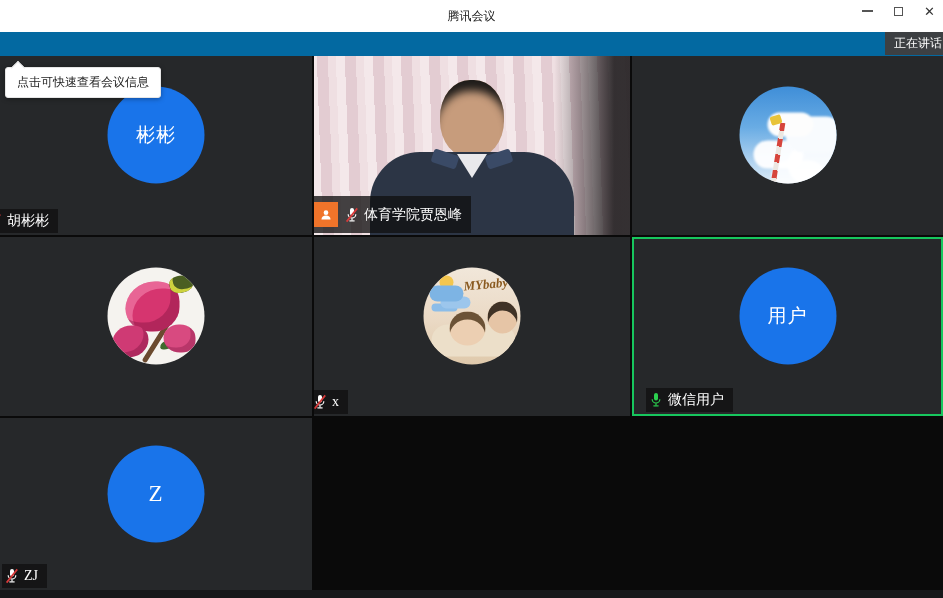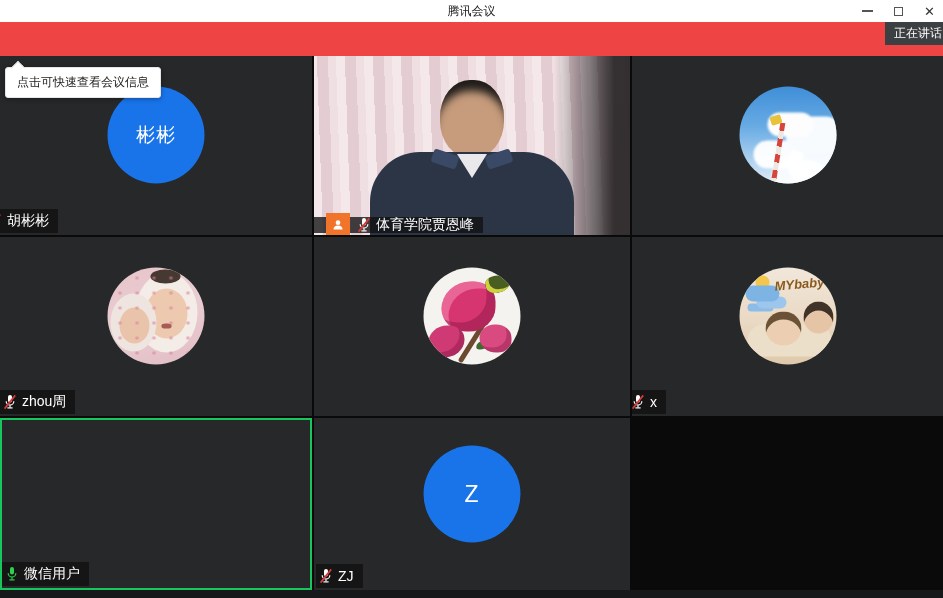--- a/index.html
+++ b/index.html
@@ -5,34 +5,34 @@
   * { box-sizing: border-box; margin: 0; padding: 0; }
   html, body { width: 943px; height: 598px; overflow: hidden; }
   body {
     font-family: "Liberation Sans", "DejaVu Sans", sans-serif;
     background: #000;
     position: relative;
   }
 
   
   .titlebar {
-    height: 22px; background: #ffffff; position: relative;
+    height: 32px; background: #ffffff; position: relative;
     display: flex; align-items: center; justify-content: center;
   }
   .titlebar-title { font-size: 12px; color: #1a1a1a; }
   .win-controls {
     position: absolute; right: 8px; top: 0; height: 22px;
     display: flex; align-items: center; gap: 21px;
   }
   .wc-min { width: 11px; height: 2px; background: #555; display: inline-block; }
   .wc-max { width: 9px; height: 9px; border: 1.5px solid #555; display: inline-block; }
   .wc-close { color: #333; font-size: 13px; line-height: 13px; }
 
   
-  .toolbar-strip { height: 34px; background: #ef4444; position: relative; }
+  .toolbar-strip { height: 34px; background: #0369a1; position: relative; }
   .speaking-badge {
     position: absolute; top: 0; right: 0; height: 23px;
     background: #3d4043; color: #fff; font-size: 12px;
     line-height: 23px; padding: 0 1px 0 9px; white-space: nowrap;
   }
 
   
   .tooltip {
     position: absolute; top: 67px; left: 5px; z-index: 9;
     background: #fff; color: #222; font-size: 12px;
@@ -44,21 +44,21 @@
     width: 9px; height: 9px; background: #fff; transform: rotate(45deg);
     border-left: 1px solid #e6e6e6; border-top: 1px solid #e6e6e6;
   }
 
   
   .grid {
     position: absolute; top: 56px; left: 0; width: 943px; height: 534px;
     display: grid; grid-template-columns: 312px 316px 311px;
     grid-template-rows: 179px 179px 172px; gap: 2px; background: #0a0a0a;
   }
-  .tile { position: relative; background: #26282a; overflow: hidden; }
+  .tile { position: relative; background: #26282a; overflow: hidden; font-family: Liberation Serif, serif; }
   .tile.speaking { box-shadow: inset 0 0 0 2px #17c75e; }
 
   
   .avatar-circle {
     position: absolute; left: 50%; top: 44%; transform: translate(-50%, -50%);
     width: 97px; height: 97px; border-radius: 50%; overflow: hidden;
   }
   .avatar-blue { background: #1974ea; display: flex; align-items: center; justify-content: center; }
   .avatar-blue span { color: #fff; font-size: 19px; letter-spacing: 1px; }
   .avatar-blue .big-initial { font-size: 23px; }
@@ -198,21 +198,21 @@
   
   .name-label {
     position: absolute; bottom: 2px; left: 0; z-index: 3;
     background: rgba(17,17,17,.78); color: #fff; font-size: 14px;
     height: 24px; display: flex; align-items: center;
     padding: 0 9px 0 3px; gap: 5px; white-space: nowrap;
   }
   .name-label.clip-lg { left: -15px; }
   .name-label.clip-md { left: -6px; }
   .name-label.clip-sm { left: -4px; }
-  .name-label.with-host { padding-left: 12px; height: 16px; }
+  .name-label.with-host { padding-left: 0; height: 37px; }
   .host-badge {
     width: 24px; height: 25px; background: #f0742a; flex: 0 0 24px;
     display: flex; align-items: center; justify-content: center; margin-right: 2px;
   }
   .mic { flex: 0 0 auto; }
 
   .bottom-bar { position: absolute; bottom: 0; left: 0; width: 943px; height: 8px; background: #17181a; }
 </style>
 </head>
 <body>
@@ -276,41 +276,20 @@
 
   <div class="tile">
     <div class="avatar-circle avatar-sky">
       <div class="sky-cloud"></div>
       <div class="sky-pole"></div>
       <div class="sky-flag"></div>
     </div>
   </div>
 
 
-  <div class="tile">
-    <div class="avatar-circle avatar-babies">
-      <div class="bonnet-big"></div>
-      <div class="hair-wisp hw1"></div>
-      <div class="face-big"></div>
-      <div class="mouth-big"></div>
-      <div class="bonnet-small"></div>
-      <div class="face-small"></div>
-      <div class="heart-dots"></div>
-    </div>
-    <div class="name-label">
-      <svg class="mic" width="14" height="16" viewBox="0 0 14 16">
-        <rect x="5" y="1" width="4" height="7.5" rx="2" fill="#fff"></rect>
-        <path d="M3.2 7.2a3.8 3.8 0 0 0 7.6 0" fill="none" stroke="#fff" stroke-width="1.2"></path>
-        <line x1="7" y1="11.3" x2="7" y2="13.6" stroke="#fff" stroke-width="1.2"></line>
-        <line x1="4.4" y1="13.9" x2="9.6" y2="13.9" stroke="#fff" stroke-width="1.2"></line>
-        <line x1="1.6" y1="14.6" x2="12.2" y2="1.4" stroke="#d93a3a" stroke-width="1.7"></line>
-      </svg>
-      <span>zhou周</span>
-    </div>
-  </div>
 
   <div class="tile">
     <div class="avatar-circle avatar-flowers">
       <div class="stem"></div>
       <div class="leaf lf1"></div>
       <div class="leaf lf2"></div>
       <div class="flower fl1"></div>
       <div class="flower fl2"></div>
       <div class="flower fl3"></div>
       <div class="butterfly"></div>
@@ -332,21 +311,24 @@
         <path d="M3.2 7.2a3.8 3.8 0 0 0 7.6 0" fill="none" stroke="#fff" stroke-width="1.2"></path>
         <line x1="7" y1="11.3" x2="7" y2="13.6" stroke="#fff" stroke-width="1.2"></line>
         <line x1="4.4" y1="13.9" x2="9.6" y2="13.9" stroke="#fff" stroke-width="1.2"></line>
         <line x1="1.6" y1="14.6" x2="12.2" y2="1.4" stroke="#d93a3a" stroke-width="1.7"></line>
       </svg>
       <span>x</span>
     </div>
   </div>
 
   <div class="tile speaking">
-    <div class="name-label" style="left:2px; bottom:4px;">
+    <div class="avatar-circle avatar-blue">
+      <span>用户</span>
+    </div>
+    <div class="name-label" style="left:14px; bottom:4px;">
       <svg class="mic" width="14" height="16" viewBox="0 0 14 16">
         <rect x="5" y="1" width="4" height="7.5" rx="2" fill="#2bd14f"></rect>
         <path d="M3.2 7.2a3.8 3.8 0 0 0 7.6 0" fill="none" stroke="#2bd14f" stroke-width="1.2"></path>
         <line x1="7" y1="11.3" x2="7" y2="13.6" stroke="#2bd14f" stroke-width="1.2"></line>
         <line x1="4.4" y1="13.9" x2="9.6" y2="13.9" stroke="#2bd14f" stroke-width="1.2"></line>
       </svg>
       <span>微信用户</span>
     </div>
   </div>
 

